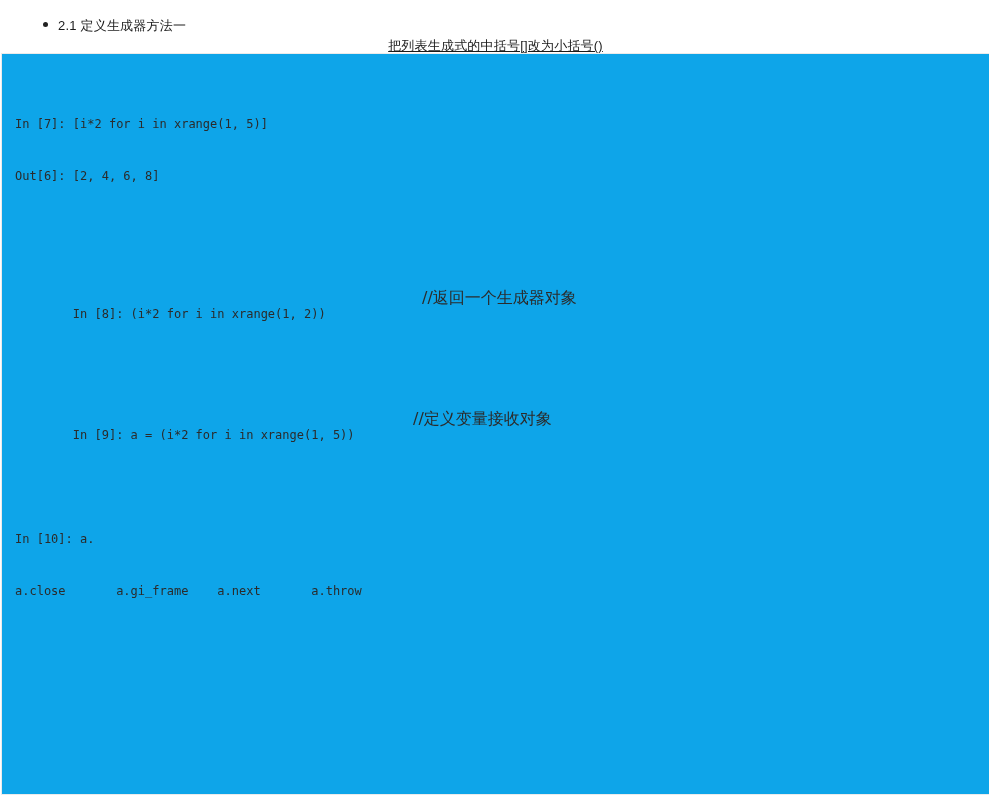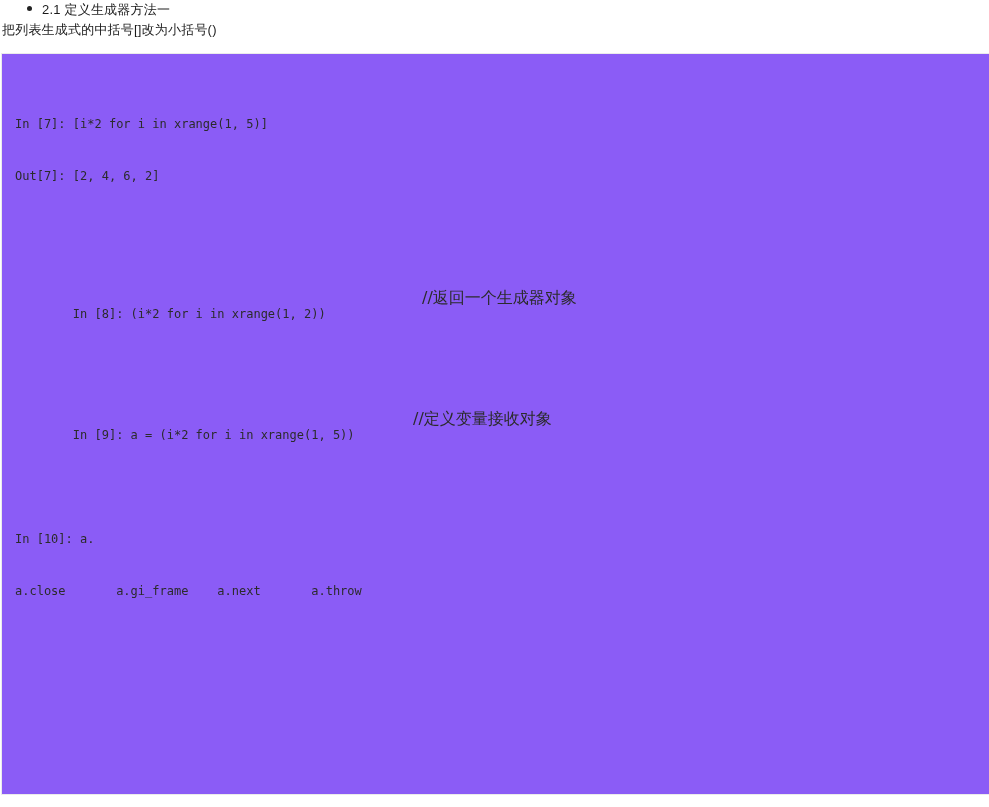--- a/index.html
+++ b/index.html
@@ -16,22 +16,23 @@
   }
   .page {
     position: relative;
     width: 989px;
     height: 807px;
     background: #ffffff;
   }
 
   
   .heading-block {
-    padding: 0;
+    padding: 16px;
     margin: 0;
+    text-align: center;
   }
   .bullet-line {
     display: flex;
     align-items: baseline;
     margin: 0;
     padding: 2px 0 0 0;
     height: 16px;
     line-height: 16px;
   }
   .bullet-dot {
@@ -49,30 +50,31 @@
     font-size: 13px;
     color: #1a1a1a;
     letter-spacing: 0.2px;
   }
   .subtitle-line {
     font-size: 13px;
     color: #1a1a1a;
     padding: 3px 0 0 2px;
     line-height: 17px;
     letter-spacing: 0.2px;
+    text-decoration: underline;
   }
 
   
   .code-block {
     position: absolute;
     left: 1px;
     top: 53px;
     width: 988px;
     height: 742px;
-    background: #8b5cf6;
+    background: #0ea5e9;
     border: 1px solid #ebebeb;
     border-right: none;
     box-sizing: border-box;
     overflow: hidden;
   }
   .code-inner {
     padding: 10px 0 0 13px;
     font-family: "DejaVu Sans Mono", "Liberation Mono", monospace;
     font-size: 12px;
     line-height: 17.3px;
@@ -106,21 +108,21 @@
       <span class="bullet-dot"></span>
       <span class="bullet-text">2.1 定义生成器方法一</span>
     </div>
     <div class="subtitle-line">把列表生成式的中括号[]改为小括号()</div>
   </div>
 
   <div class="code-block">
     <div class="code-inner">
 
       <div class="ln">In [7]: [i*2 for i in xrange(1, 5)]</div>
-      <div class="ln">Out[7]: [2, 4, 6, 2]</div>
+      <div class="ln">Out[6]: [2, 4, 6, 8]</div>
       <div class="ln blank">&nbsp;</div>
 
       <div class="ln">
         <span>In [8]: (i*2 for i in xrange(1, 2))</span><span class="cmt c1">//返回一个生成器对象</span>
       </div>
       <div class="ln blank">&nbsp;</div>
 
       <div class="ln">
         <span>In [9]: a = (i*2 for i in xrange(1, 5))</span><span class="cmt c2">//定义变量接收对象</span>
       </div>

